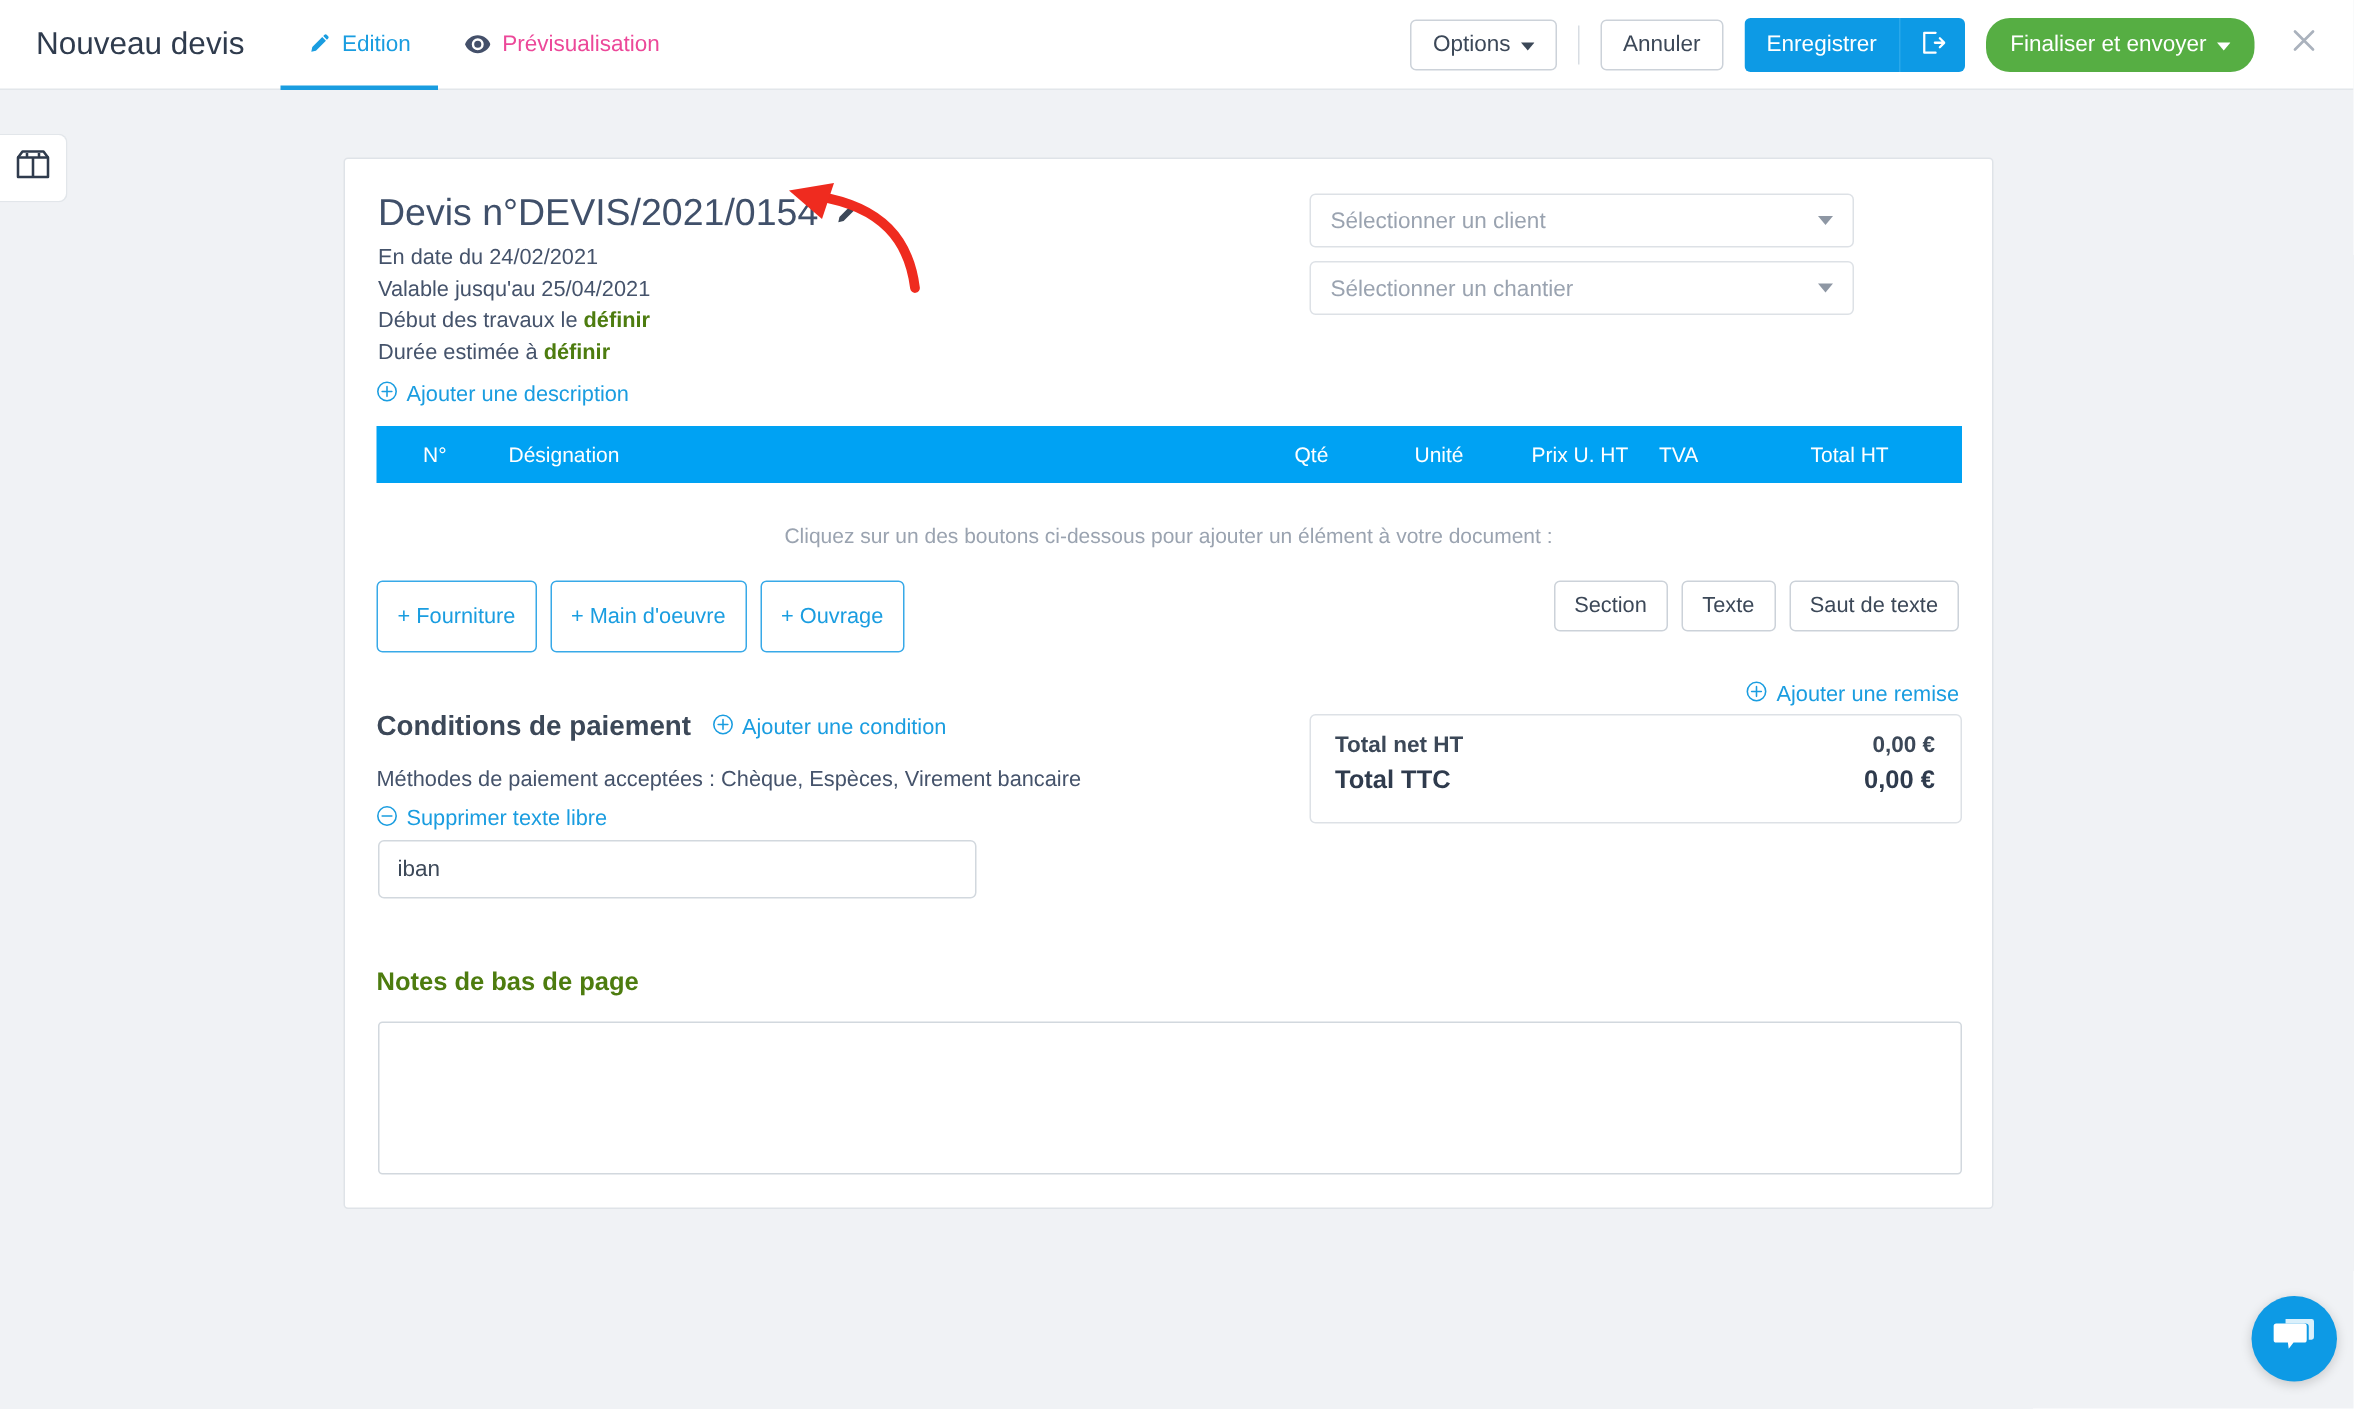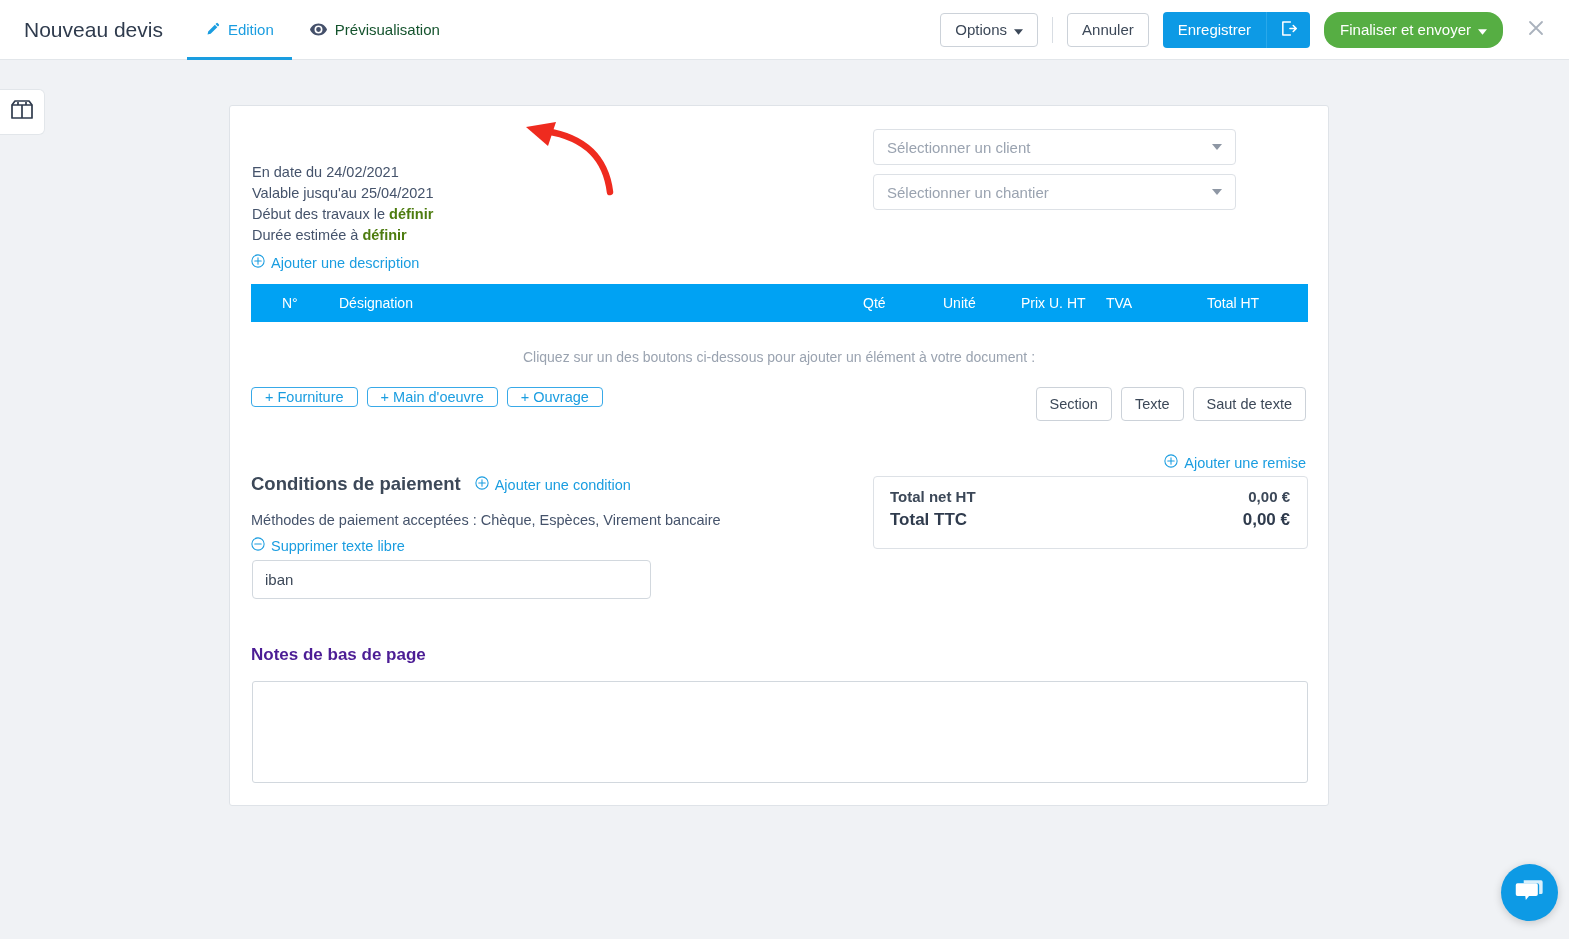--- a/index.html
+++ b/index.html
@@ -19,21 +19,21 @@
     background:#ffffff; border-bottom:1px solid #e2e6ea;
     display:flex; align-items:center;
   }
   #app-title {
     font-size:21px; color:#2f3b4d; margin-left:24px; white-space:nowrap;
   }
   #tabs { display:flex; align-items:stretch; height:60px; margin-left:24px; }
   .tab {
     display:flex; align-items:center; gap:8px;
     padding:0 18px; height:60px; cursor:pointer;
-    font-size:15px; color:#14532d; position:relative; white-space:nowrap;
+    font-size:15px; color:#ec4899; position:relative; white-space:nowrap;
   }
   .tab.active { color:#1a9de0; }
   .tab.active::after {
     content:""; position:absolute; left:0; right:0; bottom:0;
     height:3px; background:#1a9de0;
   }
   .tab svg { display:block; }
 
   #topbar-actions {
     margin-left:auto; display:flex; align-items:center; gap:0;
@@ -148,21 +148,21 @@
   #hint-text {
     position:absolute; left:0; right:0; top:243px;
     text-align:center; font-size:14px; color:#9aa3b0;
   }
 
   #add-item-row {
     position:absolute; left:21px; top:281px; display:flex; gap:9px;
   }
   .btn-add {
     border:1px solid #38a9e8; color:#1a9de0; background:#fff;
-    height:20px; padding:0 13px; border-radius:4px; font-size:14.5px;
+    height:48px; padding:0 13px; border-radius:4px; font-size:14.5px;
     display:flex; align-items:center; cursor:pointer; white-space:nowrap;
     font-family:"Liberation Sans", sans-serif;
   }
   #add-block-row {
     position:absolute; right:22px; top:281px; display:flex; gap:9px;
   }
   .btn-block {
     border:1px solid #ccd2d9; color:#3c4858; background:#fff;
     height:34px; padding:0 13px; border-radius:4px; font-size:14.5px;
     display:flex; align-items:center; cursor:pointer; white-space:nowrap;
@@ -207,21 +207,21 @@
   }
   .tot-row {
     position:absolute; left:16px; right:17px;
     display:flex; justify-content:space-between;
   }
   #tot-net { top:11px; font-size:15px; font-weight:bold; color:#3c4858; }
   #tot-ttc { top:33px; font-size:17px; font-weight:bold; color:#2f3b4d; }
 
   #notes-title {
     position:absolute; left:21px; top:539px;
-    font-size:17px; font-weight:bold; color:#4c1d95; white-space:nowrap;
+    font-size:17px; font-weight:bold; color:#4d7c0f; white-space:nowrap;
   }
   #notes-box {
     position:absolute; left:22px; top:575px;
     width:1056px; height:102px;
     border:1px solid #d2d8de; border-radius:3px; background:#fff;
     font-family:"Liberation Sans", sans-serif; font-size:15px;
     color:#3c4858; padding:9px 12px; outline:none; resize:none;
   }
 
   
@@ -320,20 +320,28 @@
       <path d="M2 6l3-4h14l3 4"></path>
       <path d="M12 6v13"></path>
       <path d="M8 6V3M16 6V3"></path>
     </svg>
   </span>
 </div>
 
 <div id="doc-card">
  <div id="doc-inner">
 
+  <div id="doc-title">
+    <span>Devis n°DEVIS/2021/0154</span>
+    <span id="edit-title-icon">
+      <svg width="17" height="17" viewBox="0 0 16 16" fill="#3c4858">
+        <path d="M12.1 1.3a1.1 1.1 0 0 1 1.55 0l1.05 1.05a1.1 1.1 0 0 1 0 1.55l-.9.9-2.6-2.6.9-.9zM10.5 2.9l2.6 2.6-7.1 7.1-3.3.7.7-3.3 7.1-7.1z"></path>
+      </svg>
+    </span>
+  </div>
 
   <div id="doc-meta">
     <div class="row">En date du 24/02/2021</div>
     <div class="row">Valable jusqu'au 25/04/2021</div>
     <div class="row">
       <span>Début des travaux le </span><a class="lnk">définir</a>
     </div>
     <div class="row">
       <span>Durée estimée à </span><a class="lnk">définir</a>
     </div>

